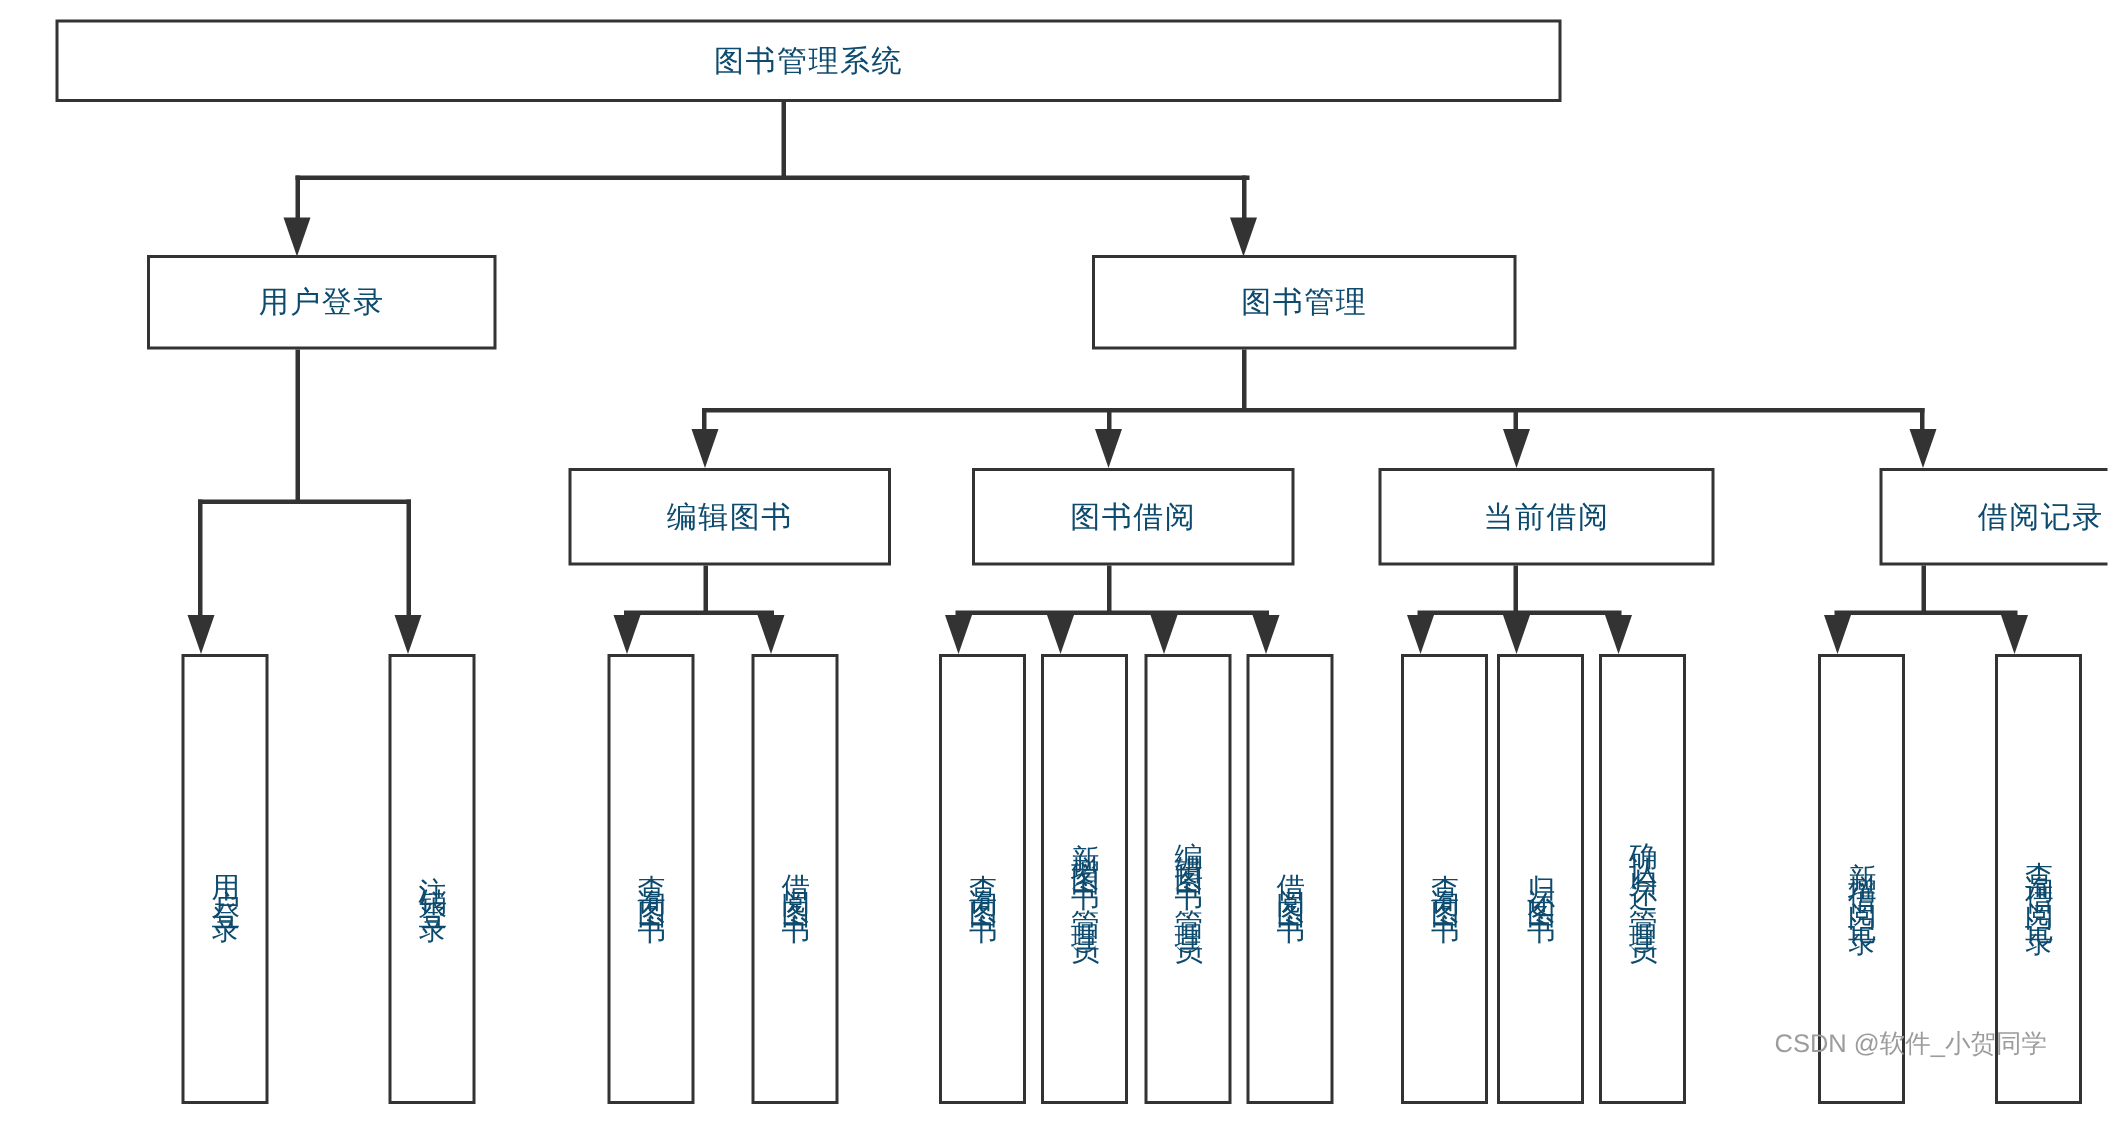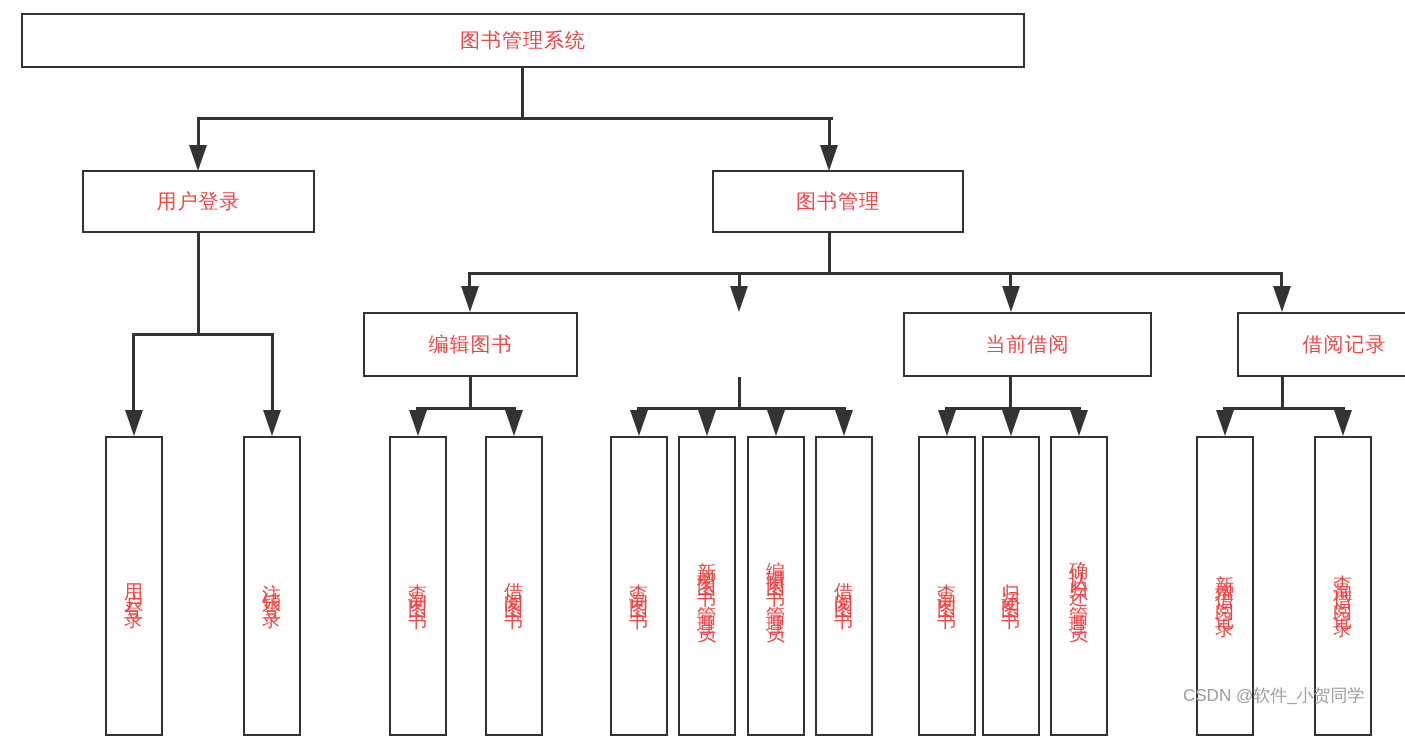--- a/index.html
+++ b/index.html
@@ -5,21 +5,21 @@
   html,body{margin:0;padding:0;}
   body{
     width:1405px;height:747px;background:#ffffff;
     font-family:"Liberation Sans","DejaVu Sans",sans-serif;
     position:relative;overflow:hidden;color:#333;
   }
   .canvas{position:absolute;left:0;top:0;width:1405px;height:747px;}
   .node{
     position:absolute;background:#fff;border:2px solid #333;
     box-sizing:border-box;display:flex;align-items:center;justify-content:center;
-    font-size:20px;color:#ef4444;letter-spacing:1px;
+    font-size:20px;color:#0c4a6e;letter-spacing:1px;margin-left:16px;
   }
   .leaf{font-size:19px;}
   .leaf .vtext{
     writing-mode:vertical-rl;text-orientation:mixed;
     letter-spacing:9px;line-height:1;white-space:nowrap;
   }
   .h-line,.v-line{position:absolute;background:#333;}
   .h-line{height:3px;}
   .v-line{width:3px;}
   .arrow-down{
@@ -40,42 +40,43 @@
   <div class="node" style="left:21px;top:13px;width:1004px;height:55px">图书管理系统</div>
 
   <div class="v-line" style="left:521px;top:68px;height:51px"></div>
   <div class="h-line" style="left:197px;top:117px;width:636px"></div>
   <div class="v-line" style="left:197px;top:117px;height:30px"></div>
   <div class="arrow-down" style="left:189px;top:145px"></div>
   <div class="v-line" style="left:828px;top:117px;height:30px"></div>
   <div class="arrow-down" style="left:820px;top:145px"></div>
 
   <div class="node" style="left:82px;top:170px;width:233px;height:63px">用户登录</div>
-  <div class="node" style="left:712px;top:170px;width:252px;height:63px">图书管理</div>
+  <div class="node" style="left:712px;top:170px;width:283px;height:63px">图书管理</div>
 
   <div class="v-line" style="left:197px;top:233px;height:102px"></div>
   <div class="h-line" style="left:132px;top:333px;width:142px"></div>
   <div class="v-line" style="left:132px;top:333px;height:79px"></div>
   <div class="arrow-down" style="left:125px;top:410px"></div>
   <div class="v-line" style="left:271px;top:333px;height:79px"></div>
   <div class="arrow-down" style="left:263px;top:410px"></div>
 
   <div class="v-line" style="left:828px;top:233px;height:41px"></div>
   <div class="h-line" style="left:468px;top:272px;width:815px"></div>
   <div class="v-line" style="left:468px;top:272px;height:16px"></div>
   <div class="arrow-down" style="left:461px;top:286px"></div>
   <div class="v-line" style="left:738px;top:272px;height:16px"></div>
   <div class="arrow-down" style="left:730px;top:286px"></div>
   <div class="v-line" style="left:1009px;top:272px;height:16px"></div>
   <div class="arrow-down" style="left:1002px;top:286px"></div>
   <div class="v-line" style="left:1280px;top:272px;height:16px"></div>
   <div class="arrow-down" style="left:1273px;top:286px"></div>
 
   <div class="node" style="left:363px;top:312px;width:215px;height:65px">编辑图书</div>
-  <div class="node" style="left:903px;top:312px;width:249px;height:65px">当前借阅</div>
+  <div class="node" style="left:632px;top:312px;width:215px;height:65px">图书借阅</div>
+  <div class="node" style="left:903px;top:312px;width:224px;height:65px">当前借阅</div>
   <div class="node" style="left:1237px;top:312px;width:215px;height:65px">借阅记录</div>
 
   <div class="v-line" style="left:469px;top:377px;height:32px"></div>
   <div class="h-line" style="left:416px;top:407px;width:100px"></div>
   <div class="arrow-down" style="left:409px;top:410px"></div>
   <div class="arrow-down" style="left:505px;top:410px"></div>
 
   <div class="v-line" style="left:738px;top:377px;height:32px"></div>
   <div class="h-line" style="left:637px;top:407px;width:209px"></div>
   <div class="arrow-down" style="left:630px;top:410px"></div>

